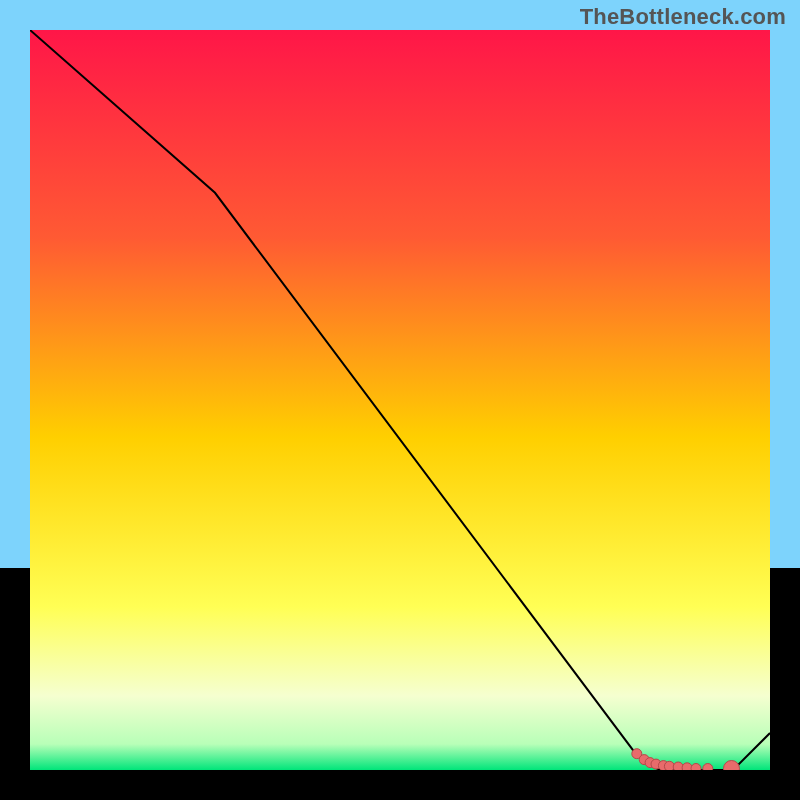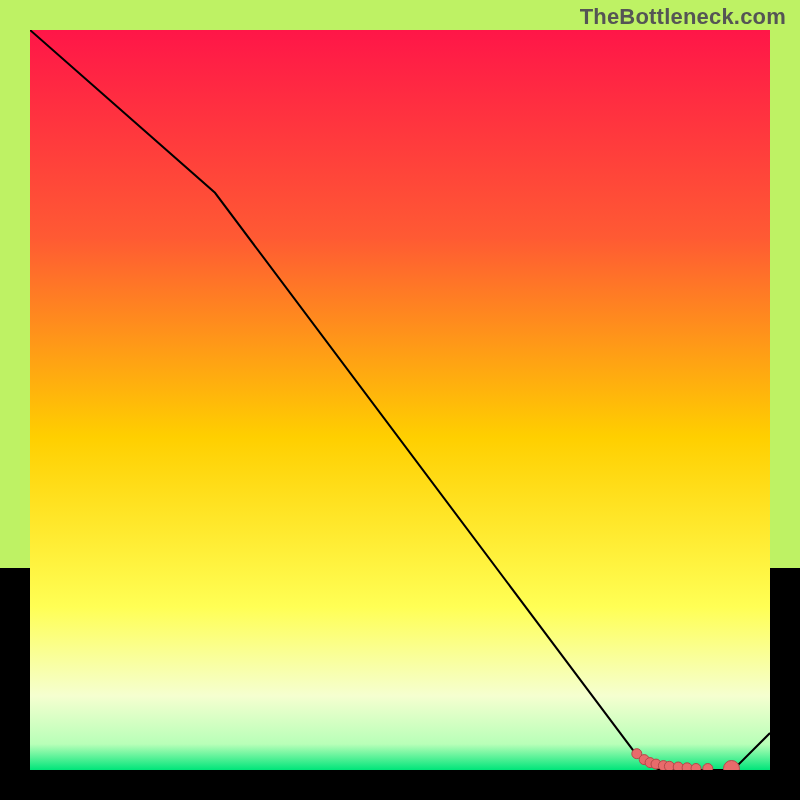--- a/index.html
+++ b/index.html
@@ -7,21 +7,21 @@
     padding: 0;
     width: 800px;
     height: 800px;
     background: #000;
     font-family: Arial, Helvetica, sans-serif;
   }
   .frame {
     position: relative;
     width: 800px;
     height: 568px;
-    background: #bef264;
+    background: #7dd3fc;
   }
   .watermark {
     position: absolute;
     top: 4px;
     right: 14px;
     color: #555555;
     font-size: 22px;
     font-weight: 600;
     letter-spacing: 0.2px;
     user-select: none;

